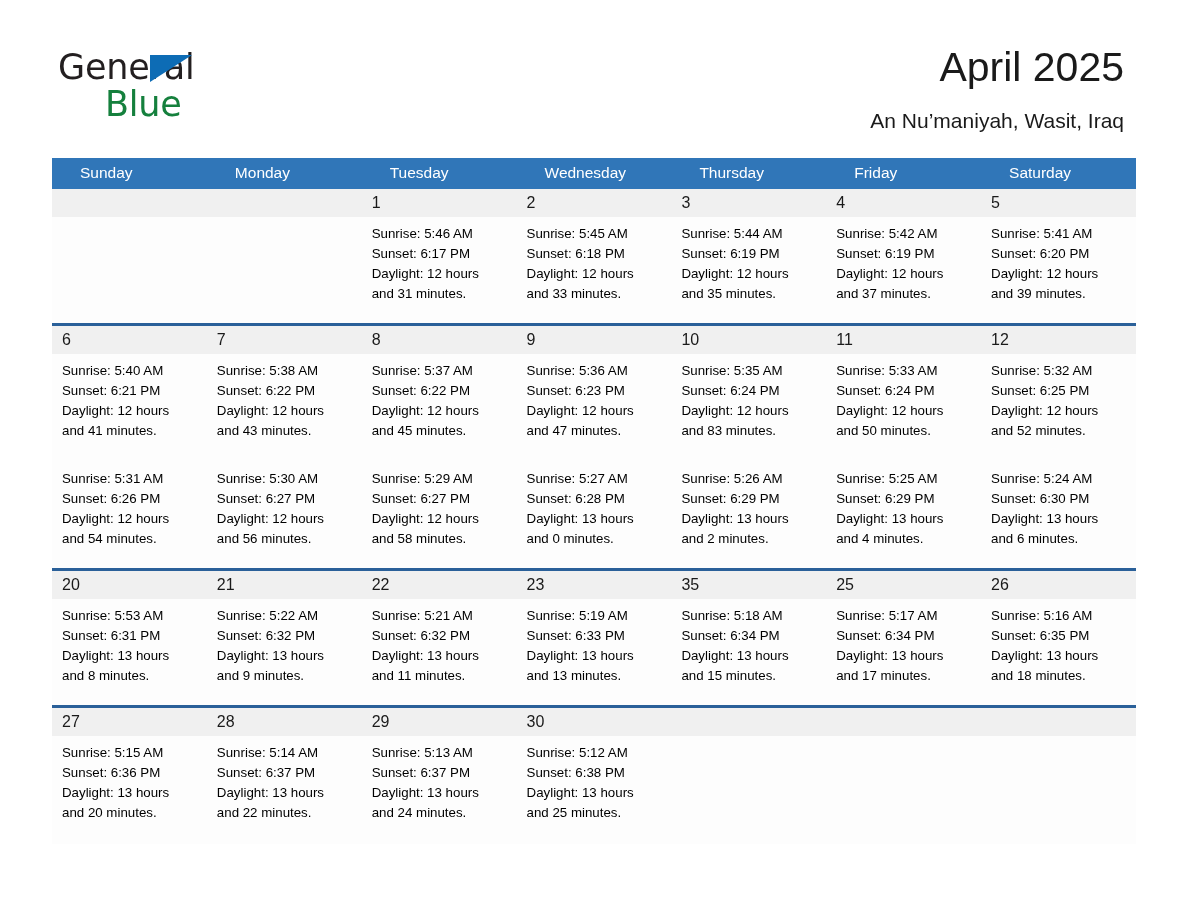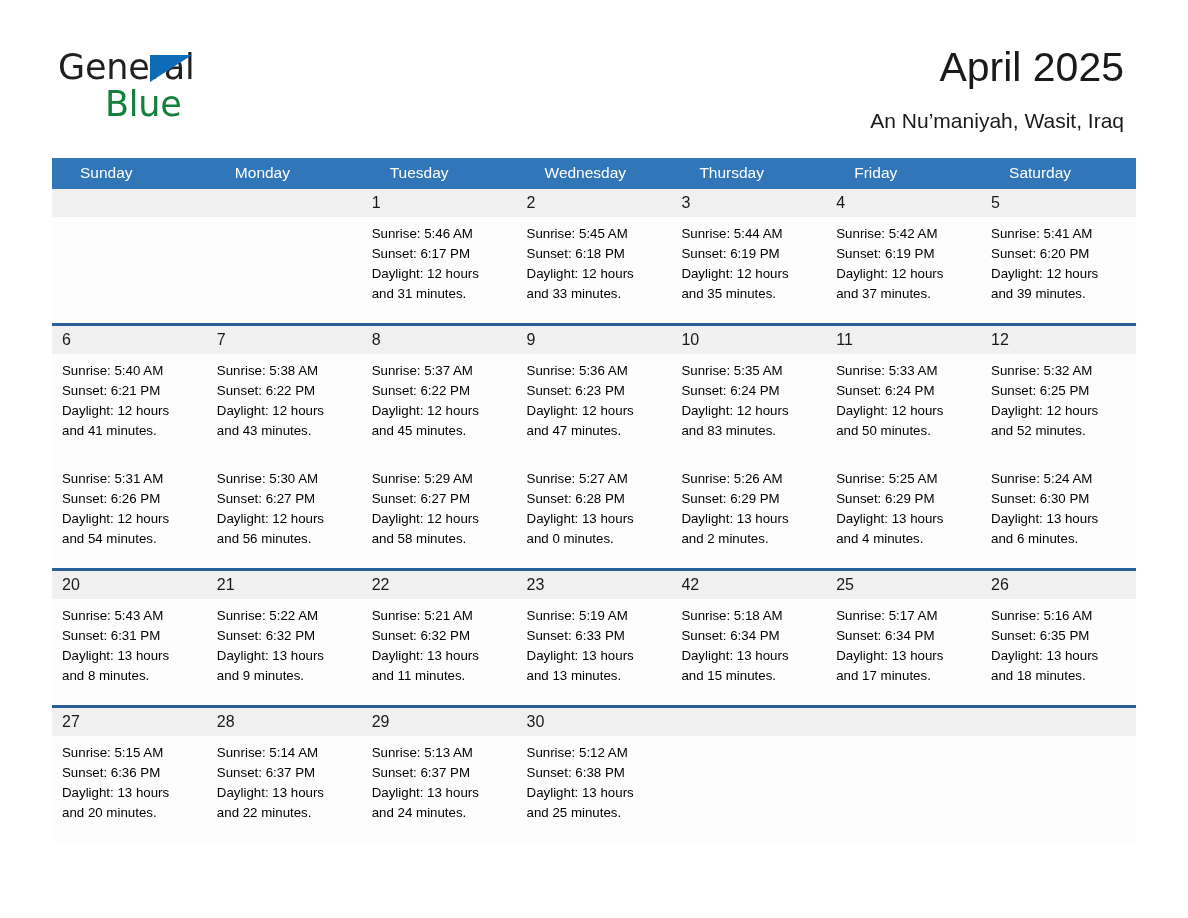--- a/index.html
+++ b/index.html
@@ -297,27 +297,27 @@
           <span class="line">Sunset: 6:30 PM</span>
           <span class="line">Daylight: 13 hours</span>
           <span class="line">and 6 minutes.</span>
         </td>
       </tr>
       <tr class="daynum-row">
         <td>20</td>
         <td>21</td>
         <td>22</td>
         <td>23</td>
-        <td>42</td>
+        <td>35</td>
         <td>25</td>
         <td>26</td>
       </tr>
       <tr class="info-row">
         <td>
-          <span class="line">Sunrise: 5:43 AM</span>
+          <span class="line">Sunrise: 5:53 AM</span>
           <span class="line">Sunset: 6:31 PM</span>
           <span class="line">Daylight: 13 hours</span>
           <span class="line">and 8 minutes.</span>
         </td>
         <td>
           <span class="line">Sunrise: 5:22 AM</span>
           <span class="line">Sunset: 6:32 PM</span>
           <span class="line">Daylight: 13 hours</span>
           <span class="line">and 9 minutes.</span>
         </td>

